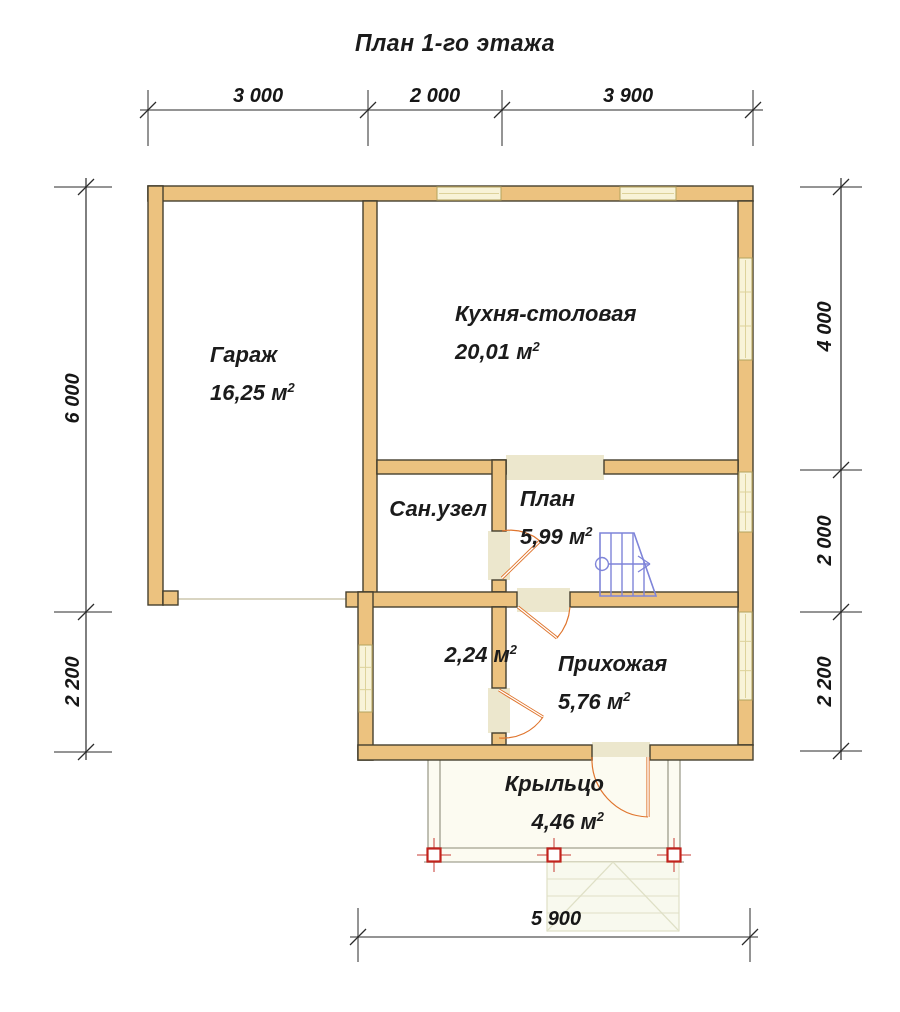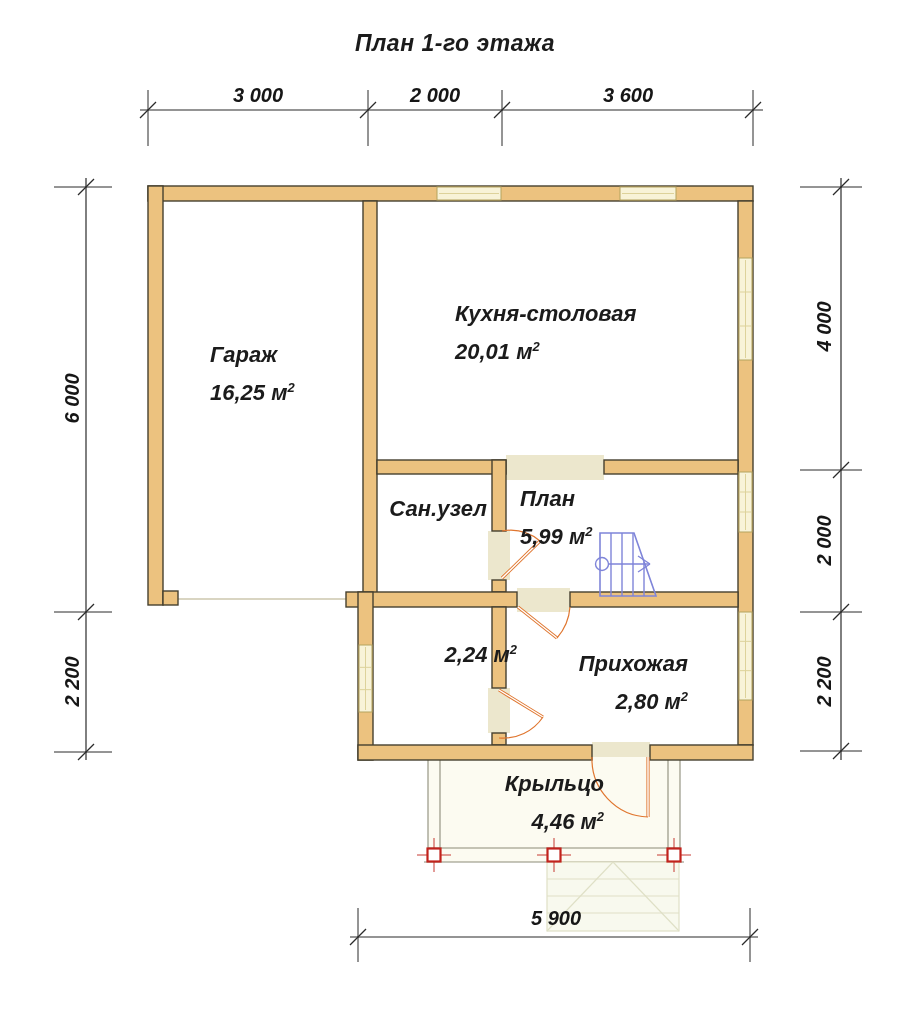--- a/index.html
+++ b/index.html
@@ -178,33 +178,33 @@
 
     <div class="room-label" style="left:520px;top:482px;width:100px;text-align:left">
       <div class="rl-name">План</div>
       <div class="rl-area"><span>5,99</span><span> м</span><sup>2</sup></div>
     </div>
 
     <div class="room-label" style="left:357px;top:633px;width:160px;text-align:right">
       <div class="rl-area"><span>2,24</span><span> м</span><sup>2</sup></div>
     </div>
 
-    <div class="room-label" style="left:558px;top:647px;width:130px;text-align:right">
+    <div class="room-label" style="left:558px;top:647px;width:130px;">
       <div class="rl-name">Прихожая</div>
-      <div class="rl-area"><span>2,80</span><span> м</span><sup>2</sup></div>
+      <div class="rl-area"><span>5,76</span><span> м</span><sup>2</sup></div>
     </div>
 
     <div class="room-label" style="left:488px;top:767px;width:116px;text-align:right">
       <div class="rl-name">Крыльцо</div>
       <div class="rl-area"><span>4,46</span><span> м</span><sup>2</sup></div>
     </div>
 
     <div class="dim-label" style="left:208px;top:84px">3 000</div>
     <div class="dim-label" style="left:385px;top:84px">2 000</div>
-    <div class="dim-label" style="left:578px;top:84px">3 600</div>
+    <div class="dim-label" style="left:578px;top:84px">3 900</div>
 
     <div class="dim-label vert" style="left:22px;top:387px">6 000</div>
     <div class="dim-label vert" style="left:22px;top:670px">2 200</div>
 
     <div class="dim-label vert" style="left:774px;top:315px">4 000</div>
     <div class="dim-label vert" style="left:774px;top:529px">2 000</div>
     <div class="dim-label vert" style="left:774px;top:670px">2 200</div>
 
     <div class="dim-label" style="left:506px;top:907px">5 900</div>
   </div>

